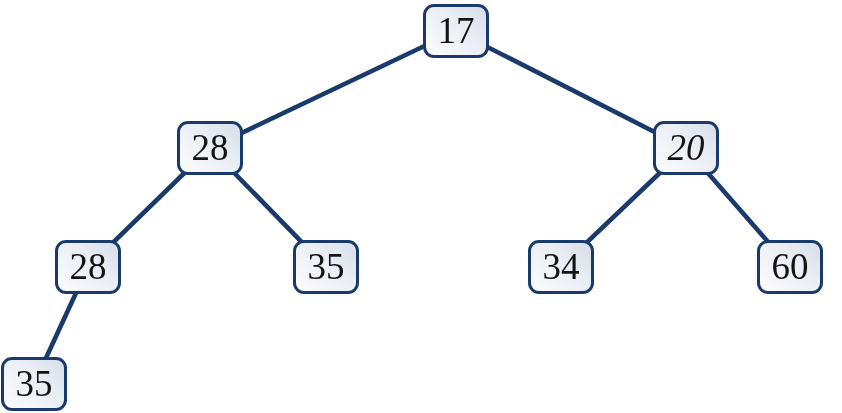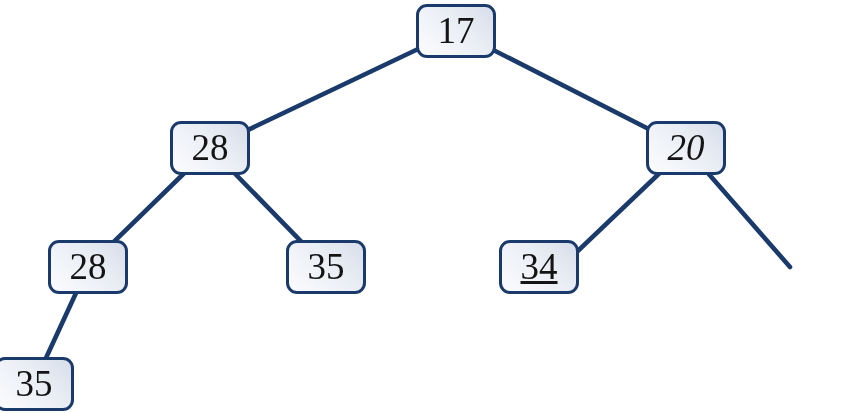--- a/index.html
+++ b/index.html
@@ -23,21 +23,21 @@
     height: 413px;
     display: block;
   }
   .edges-svg line {
     stroke: #1a3a6b;
     stroke-width: 4.6;
     stroke-linecap: round;
   }
   .node {
     position: absolute;
-    width: 80px;
+    width: 66px;
     height: 54px;
     transform: translate(-50%, -50%);
     box-sizing: border-box;
     border: 3px solid #1a3a6b;
     border-radius: 11px;
     background: linear-gradient(225deg, #d7deea 0%, #e9edf4 40%, #fbfcfe 100%);
     display: flex;
     align-items: center;
     justify-content: center;
     font-size: 37px;
@@ -59,16 +59,17 @@
     <line x1="686" y1="148" x2="561" y2="267"></line>
     <line x1="686" y1="148" x2="790" y2="267"></line>
     <line x1="88" y1="267" x2="34" y2="384"></line>
   </svg>
 
   <div class="node" style="left:456px; top:31px;">17</div>
   <div class="node" style="left:210px; top:148px;">28</div>
   <div class="node" style="left:686px; top:148px;font-style:italic;">20</div>
   <div class="node" style="left:88px;  top:267px;">28</div>
   <div class="node" style="left:326px; top:267px;">35</div>
-  <div class="node" style="left:539px; top:267px;text-decoration:underline;">34</div>
+  <div class="node" style="left:561px; top:267px;">34</div>
+  <div class="node" style="left:790px; top:267px;">60</div>
   <div class="node" style="left:34px;  top:384px;">35</div>
 
 </div>
 
 </body></html>

